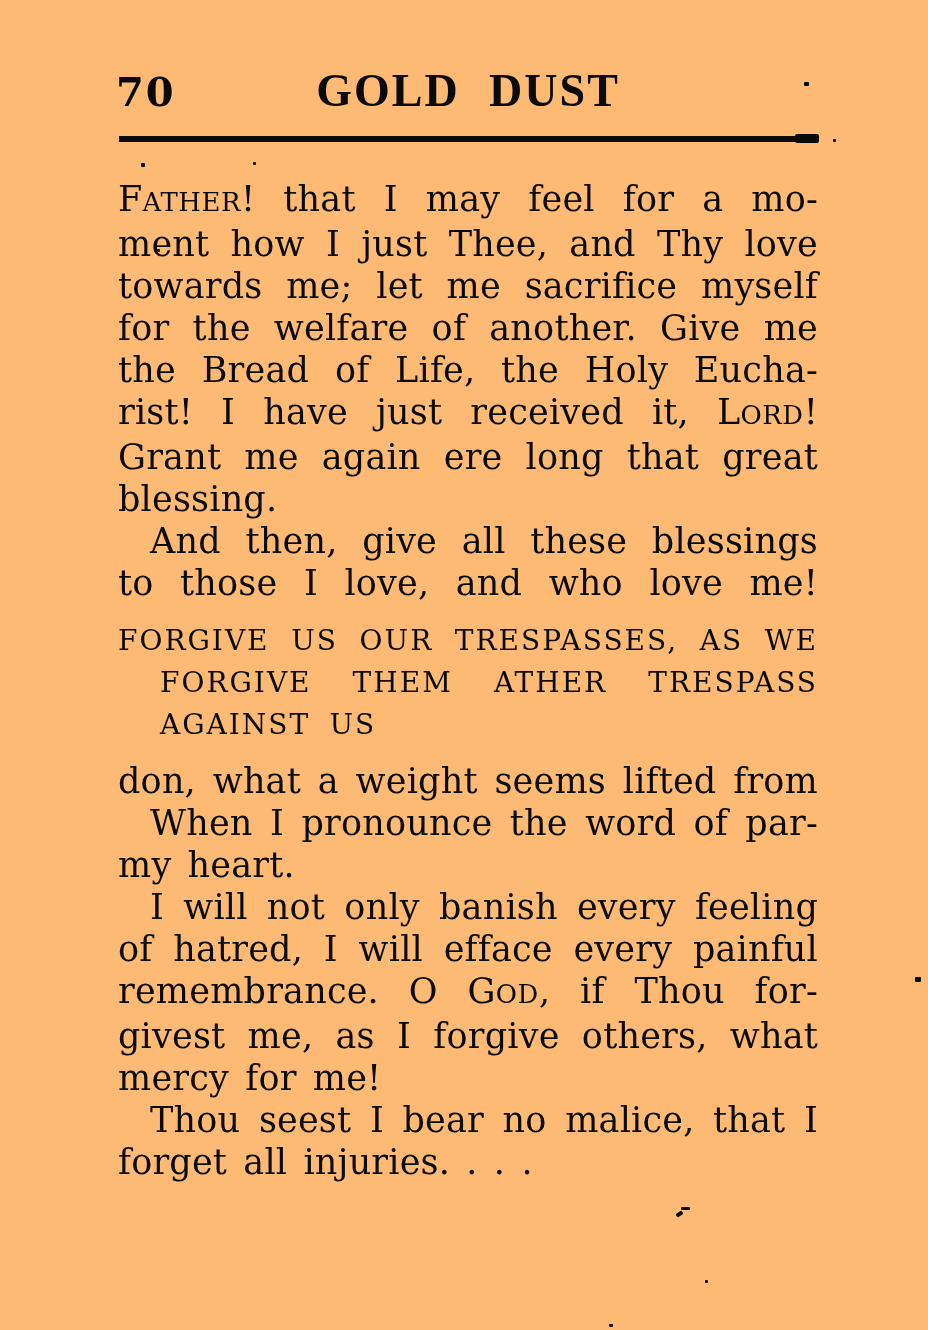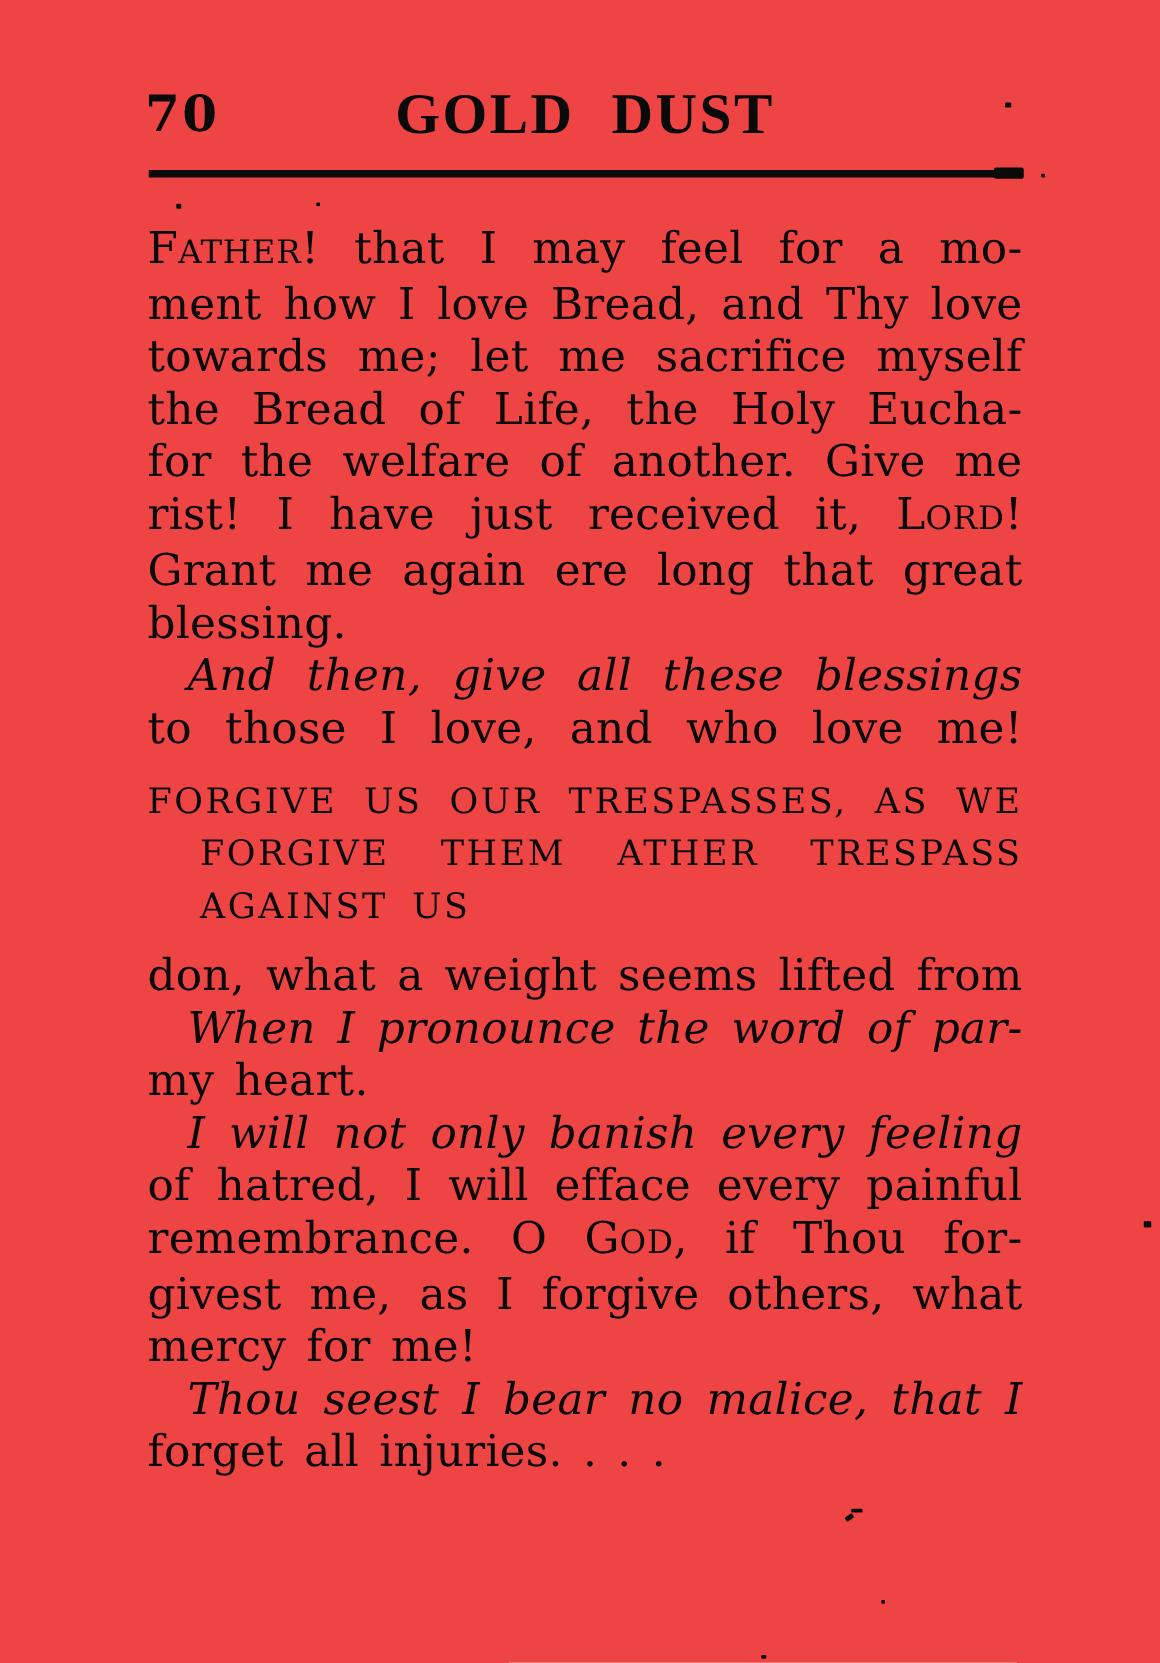--- a/index.html
+++ b/index.html
@@ -2,21 +2,21 @@
 <html><head>
 <meta charset="utf-8">
 <style>
   html,body{margin:0;padding:0;}
   body{
     width:928px;height:1330px;position:relative;overflow:hidden;
     background:#fefefe;
     font-family:"DejaVu Serif", serif;
     color:#0a0a0a;
   }
-  .page{position:absolute;inset:0;background:#ef4444;}
+  .page{position:absolute;inset:0;background:#fdba74;}
 
   
   .folio{
     position:absolute;left:116px;top:70px;width:80px;
     font-size:40px;font-weight:bold;line-height:44px;
     letter-spacing:2px;
   }
   .running-title{
     position:absolute;left:118px;top:66px;width:700px;
     text-align:center;
@@ -35,21 +35,21 @@
   
   .text-block{
     position:absolute;left:118px;top:178px;width:700px;
     font-size:35px;line-height:42px;
     letter-spacing:0.2px;word-spacing:0.14em;
   }
   .para{margin:0;padding:0;}
   .line{display:block;}
   .j{text-align:justify;text-align-last:justify;}
   .jl{text-align:center;text-align-last:left;}
-  .ind{padding-left:32px;font-style:italic;}
+  .ind{padding-left:32px;}
   .sc{font-size:0.74em;letter-spacing:0.6px;}
 
   
   .section-heading{margin-top:16px;margin-bottom:0;}
   .heading-line{
     display:block;
     font-size:28px;line-height:42px;
     letter-spacing:2px;word-spacing:0.3em;
   }
   .hj{text-align:justify;text-align-last:justify;}
@@ -77,24 +77,24 @@
 
   <div class="folio">70</div>
   <div class="running-title">GOLD DUST</div>
   <div class="header-rule"></div>
   <div class="header-rule-nub"></div>
 
   <div class="text-block">
 
     <p class="para">
       <span class="line j"><span>F</span><span class="sc">ATHER</span><span>! that I may feel for a mo-</span></span>
-      <span class="line j">ment how I love Bread, and Thy love</span>
+      <span class="line j">ment how I just Thee, and Thy love</span>
       <span class="line j">towards me; let me sacrifice myself</span>
+      <span class="line j">for the welfare of another. Give me</span>
       <span class="line j">the Bread of Life, the Holy Eucha-</span>
-      <span class="line j">for the welfare of another. Give me</span>
       <span class="line j"><span>rist! I have just received it, L</span><span class="sc">ORD</span><span>!</span></span>
       <span class="line j">Grant me again ere long that great</span>
       <span class="line jl">blessing.</span>
     </p>
 
     <p class="para">
       <span class="line j ind">And then, give all these blessings</span>
       <span class="line j">to those I love, and who love me!</span>
     </p>
 

